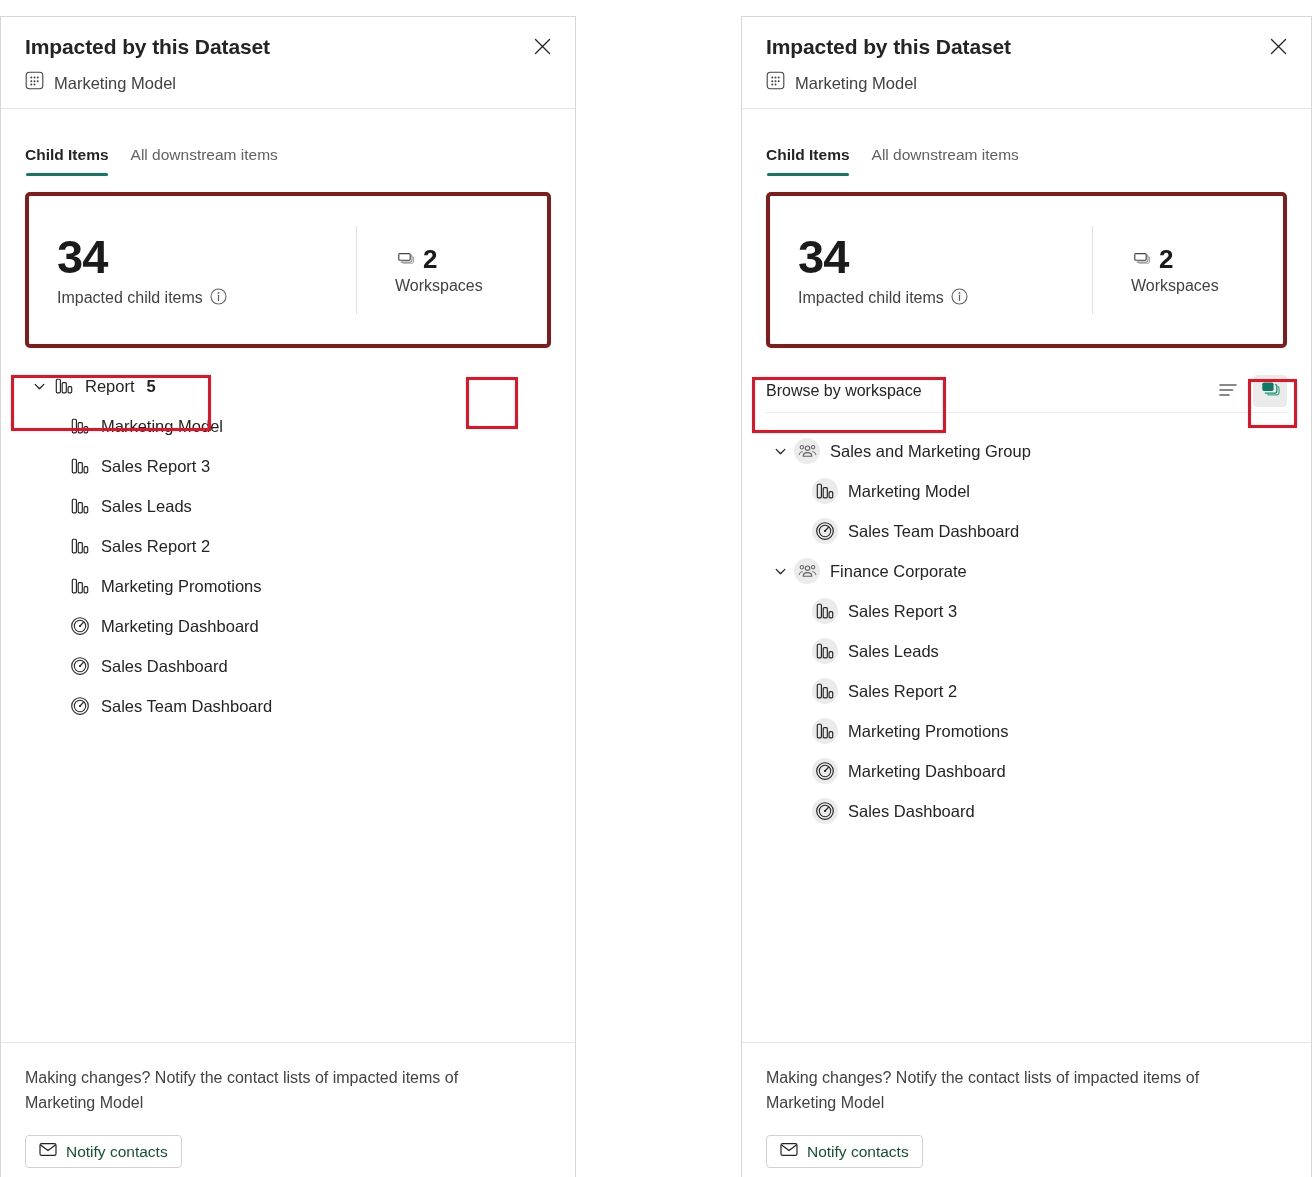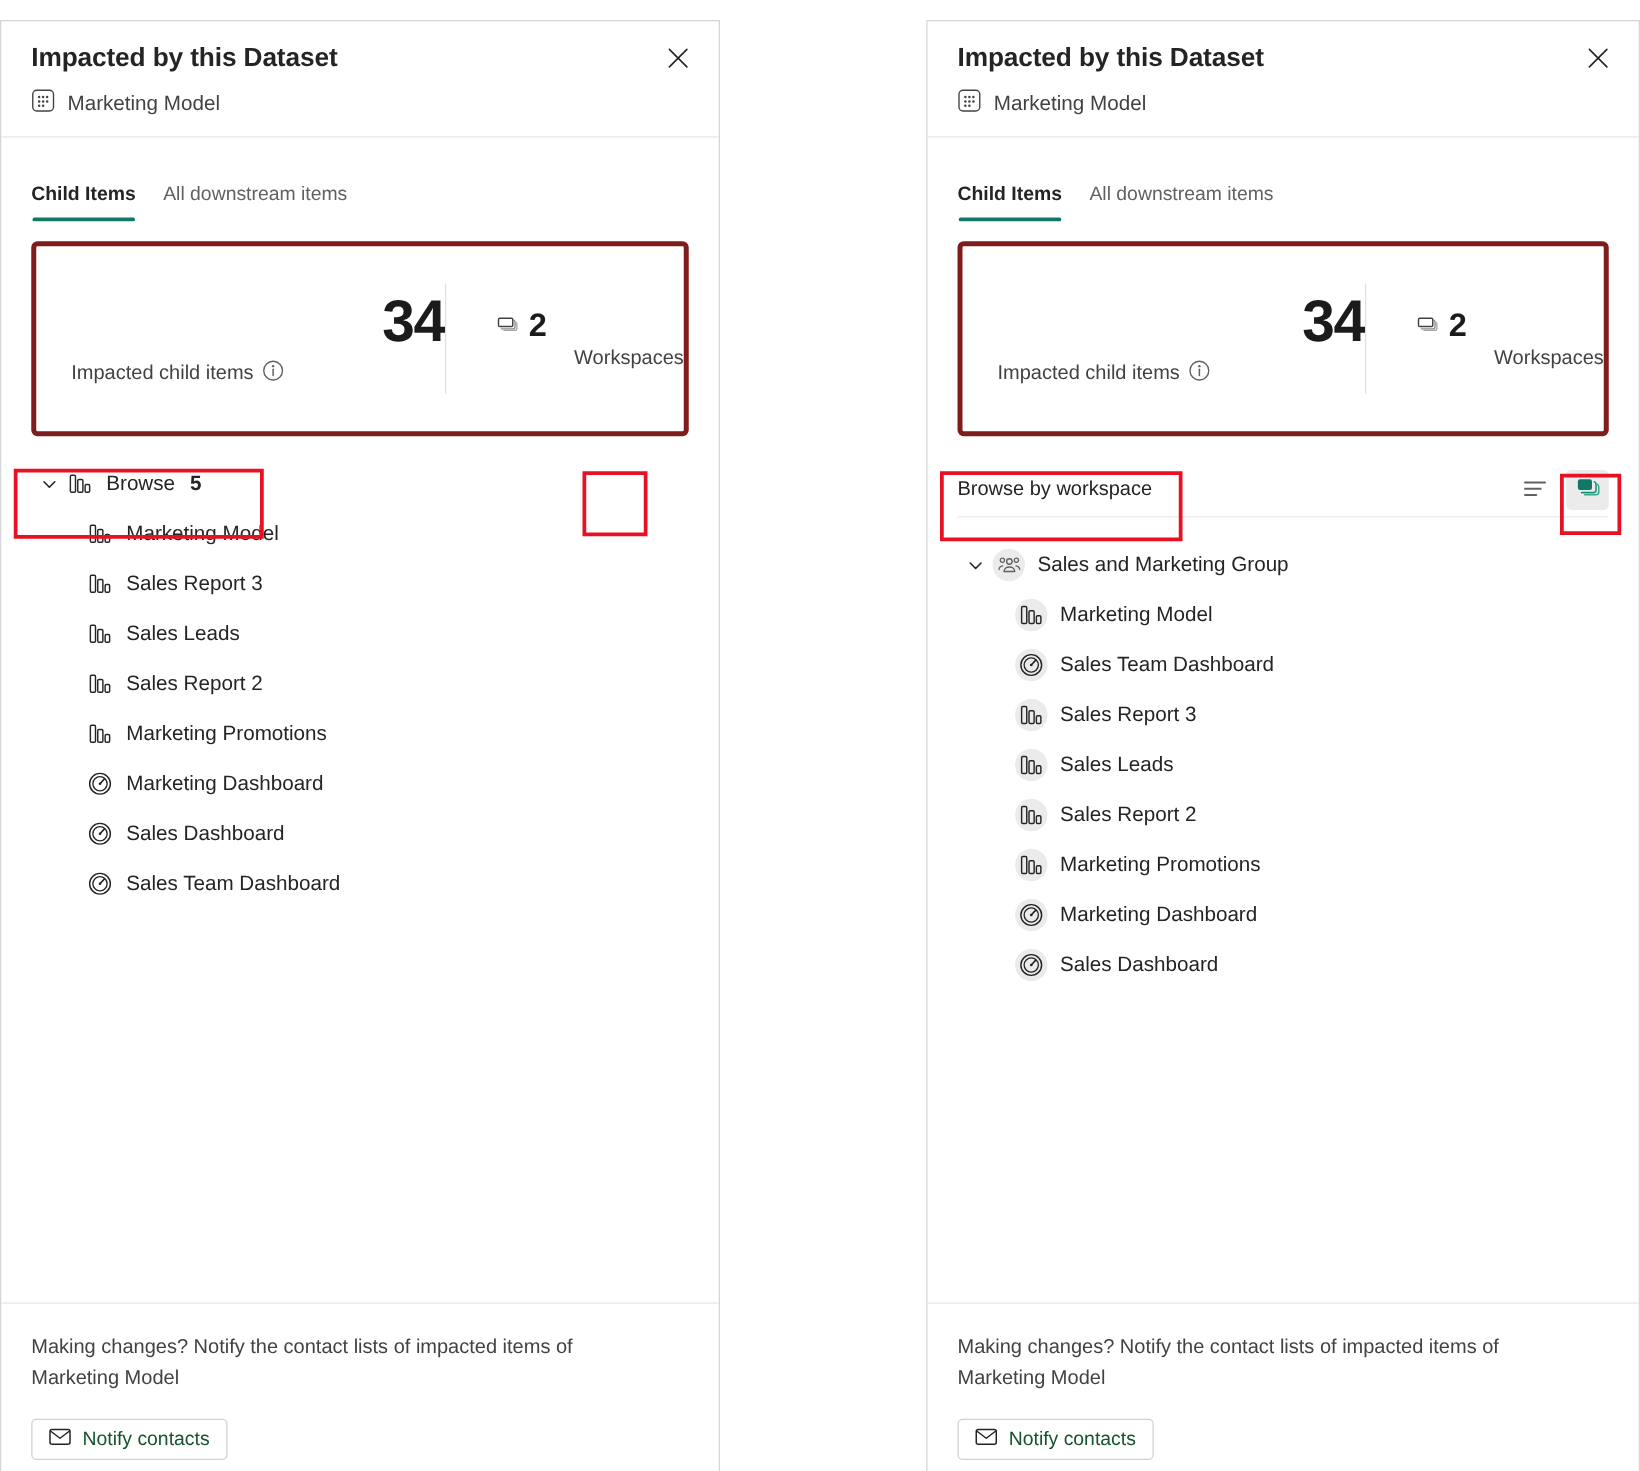--- a/index.html
+++ b/index.html
@@ -79,21 +79,20 @@
     line-height: 22px;
   }
 
   
   .panel-body {
     flex: 1 1 auto;
     padding: 0 24px;
     box-sizing: border-box;
     overflow: hidden;
     position: relative;
-    text-align: right;
   }
 
   
   .tabs {
     display: flex;
     align-items: flex-end;
     gap: 22px;
     padding-top: 36px;
     padding-bottom: 0;
   }
@@ -367,21 +366,21 @@
     <path d="M3.2 5.4 L7.5 9.8 L11.8 5.4" stroke="#242424" stroke-width="1.3" stroke-linecap="round" stroke-linejoin="round"></path>
   </svg>
                 </span>    
                 <span class="tree-icon">
                   <svg width="20" height="18" viewBox="0 0 20 18" fill="none" xmlns="http://www.w3.org/2000/svg">
     <rect x="2.3" y="2.2" width="4.1" height="13.6" rx="1" stroke="#242424" stroke-width="1.15"></rect>
     <rect x="8.2" y="5.6" width="4.1" height="10.2" rx="1" stroke="#242424" stroke-width="1.15"></rect>
     <rect x="14.1" y="9.6" width="3.6" height="6.2" rx="1" stroke="#242424" stroke-width="1.15"></rect>
   </svg>
                 </span>    
-                <span class="tree-label">Browse</span>  
+                <span class="tree-label">Report</span>  
                 <span class="tree-count">5</span>  
               </div>  
               <div class="tree-children">
                 <div class="tree-leaf-row">
                   <span class="tree-icon">
                     <svg width="20" height="18" viewBox="0 0 20 18" fill="none" xmlns="http://www.w3.org/2000/svg">
     <rect x="2.3" y="2.2" width="4.1" height="13.6" rx="1" stroke="#242424" stroke-width="1.15"></rect>
     <rect x="8.2" y="5.6" width="4.1" height="10.2" rx="1" stroke="#242424" stroke-width="1.15"></rect>
     <rect x="14.1" y="9.6" width="3.6" height="6.2" rx="1" stroke="#242424" stroke-width="1.15"></rect>
   </svg>
@@ -589,20 +588,38 @@
     <circle cx="10" cy="10" r="5.7" stroke="#242424" stroke-width="1.05"></circle>
     <path d="M10 10 L13.4 6.3" stroke="#242424" stroke-width="1.25" stroke-linecap="round"></path>
     <circle cx="10" cy="10" r="1.05" fill="#242424"></circle>
   </svg>
                   </span>
                   <span class="tree-label">Sales Team Dashboard</span>
                 </div>  
               </div>
             </div>
             <div class="tree-group">  
+              <div class="tree-group-row">    
+                <span class="chevron">
+                  <svg width="15" height="15" viewBox="0 0 15 15" fill="none" xmlns="http://www.w3.org/2000/svg">
+    <path d="M3.2 5.4 L7.5 9.8 L11.8 5.4" stroke="#242424" stroke-width="1.3" stroke-linecap="round" stroke-linejoin="round"></path>
+  </svg>
+                </span>    
+                <span class="tree-icon circled">
+                  <svg width="19" height="17" viewBox="0 0 19 17" fill="none" xmlns="http://www.w3.org/2000/svg">
+    <circle cx="9.5" cy="5.2" r="2.2" stroke="#616161" stroke-width="1.1"></circle>
+    <circle cx="3.9" cy="4.2" r="1.7" stroke="#616161" stroke-width="1.05"></circle>
+    <circle cx="15.1" cy="4.2" r="1.7" stroke="#616161" stroke-width="1.05"></circle>
+    <path d="M5.2 13.2 c0 -2.2 1.9 -3.6 4.3 -3.6 s4.3 1.4 4.3 3.6 z" stroke="#616161" stroke-width="1.1" stroke-linejoin="round"></path>
+    <path d="M1.2 11.6 c0.2 -1.7 1.4 -2.7 3 -2.9" stroke="#616161" stroke-width="1.0" stroke-linecap="round"></path>
+    <path d="M17.8 11.6 c-0.2 -1.7 -1.4 -2.7 -3 -2.9" stroke="#616161" stroke-width="1.0" stroke-linecap="round"></path>
+  </svg>
+                </span>    
+                <span class="tree-label">Finance Corporate</span>  
+              </div>  
               <div class="tree-children-ws">
                 <div class="tree-leaf-row">
                   <span class="tree-icon circled">
                     <svg width="20" height="18" viewBox="0 0 20 18" fill="none" xmlns="http://www.w3.org/2000/svg">
     <rect x="2.3" y="2.2" width="4.1" height="13.6" rx="1" stroke="#242424" stroke-width="1.15"></rect>
     <rect x="8.2" y="5.6" width="4.1" height="10.2" rx="1" stroke="#242424" stroke-width="1.15"></rect>
     <rect x="14.1" y="9.6" width="3.6" height="6.2" rx="1" stroke="#242424" stroke-width="1.15"></rect>
   </svg>
                   </span>
                   <span class="tree-label">Sales Report 3</span>

